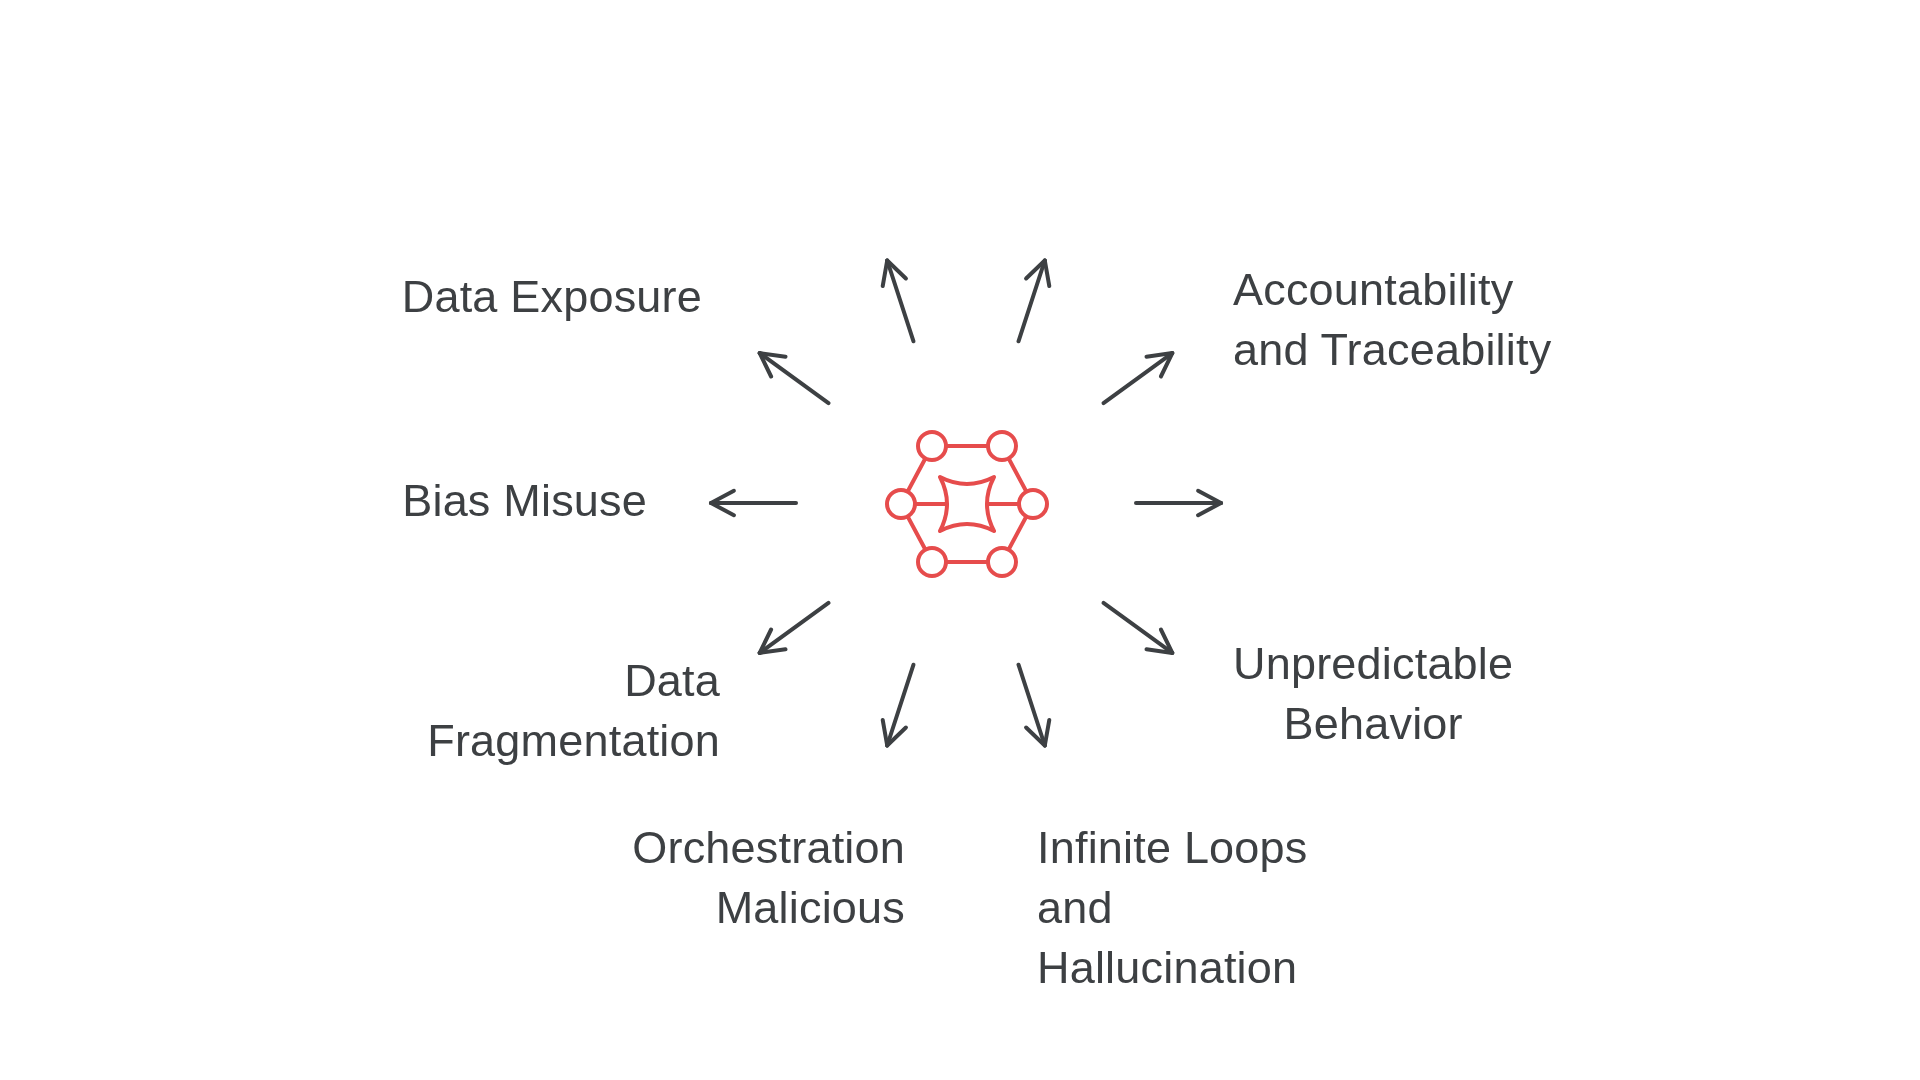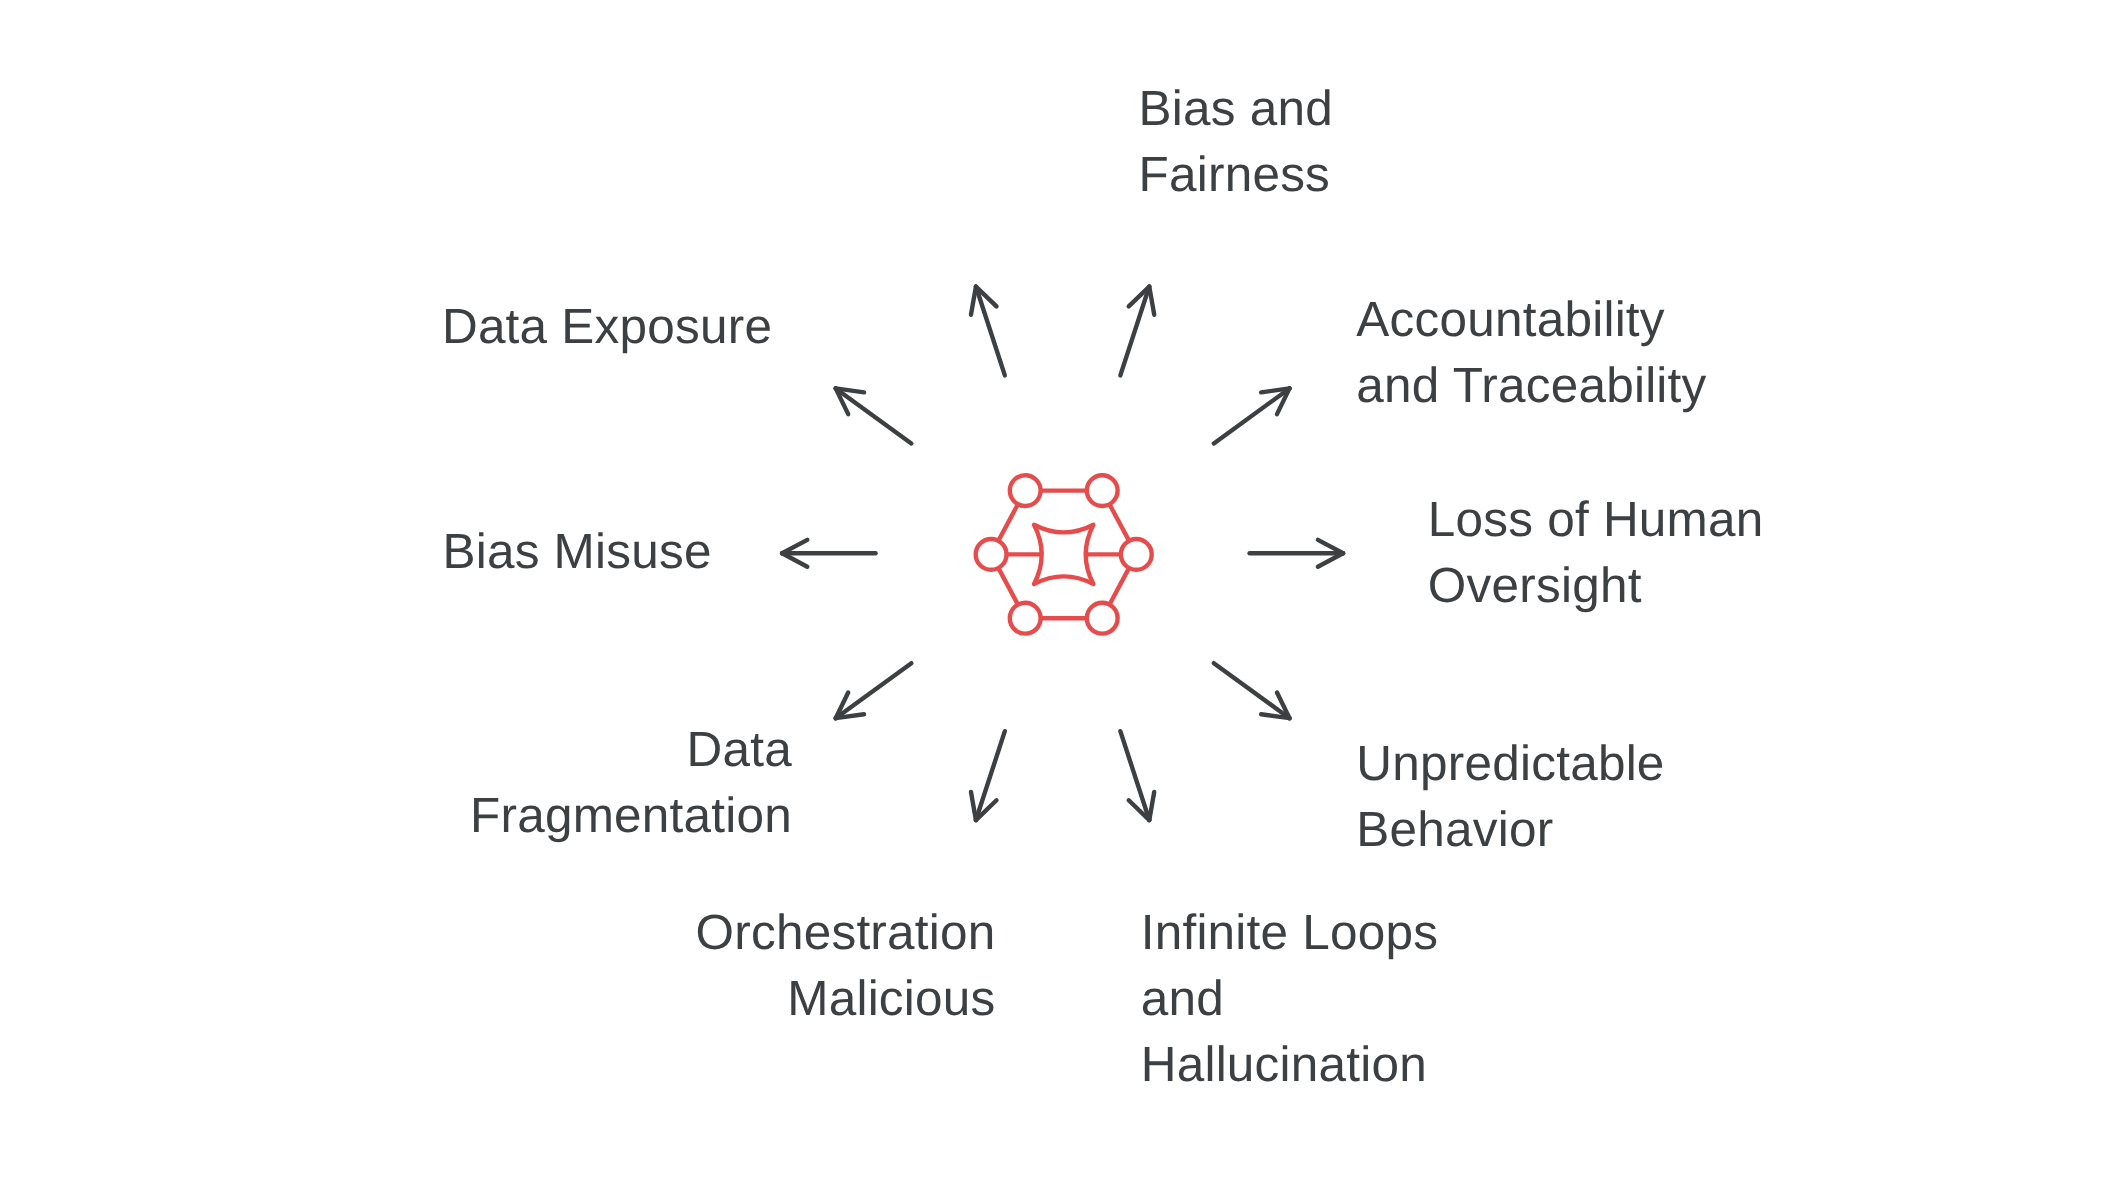--- a/index.html
+++ b/index.html
@@ -33,21 +33,21 @@
   .align-right { text-align: right; }
   .lbl-loss           { left: 1298px; top: 442px; }
   .lbl-accountability { left: 1233px; top: 240px; margin-top: 20px; }
   .lbl-bias           { left: 1035px; top: 69px; }
   .lbl-malicious      { right: 1017px; top: 133px; }
   .lbl-exposure       { right: 1218px; top: 267px; }
   .lbl-toolmisuse     { right: 1273px; top: 471px; }
   .lbl-fragmentation  { right: 1200px; top: 651px; }
   .lbl-orchestration  { right: 1015px; top: 818px; }
   .lbl-infinite       { left: 1037px; top: 818px; }
-  .lbl-unpredictable  { left: 1233px; top: 664px; }
+  .lbl-unpredictable  { left: 1233px; top: 634px; text-align: center; }
 </style>
 </head>
 <body>
 
 <div class="canvas">
 
   <svg class="diagram" width="1920" height="1080" viewBox="0 0 1920 1080">
 
     <g id="arrows">
         <g stroke="#3d4043" stroke-width="4" stroke-linecap="round" fill="none">
@@ -108,26 +108,22 @@
       <path d="M -27 -27 Q 0 -13 27 -27 Q 13 0 27 27 Q 0 13 -27 27 Q -13 0 -27 -27 Z" fill="#ffffff" stroke-linejoin="round"></path>
       <circle cx="-66" cy="0" r="14" fill="#ffffff"></circle>
       <circle cx="66" cy="0" r="14" fill="#ffffff"></circle>
       <circle cx="-35" cy="-58" r="14" fill="#ffffff"></circle>
       <circle cx="35" cy="-58" r="14" fill="#ffffff"></circle>
       <circle cx="-35" cy="58" r="14" fill="#ffffff"></circle>
       <circle cx="35" cy="58" r="14" fill="#ffffff"></circle>
     </g>
   </svg>
 
-  <div class="label lbl-loss">Loss of Human
-Oversight</div>
   <div class="label lbl-accountability">Accountability
 and Traceability</div>
-  <div class="label lbl-bias">Bias and
-Fairness</div>
   <div class="label lbl-exposure align-right">Data Exposure</div>
   <div class="label lbl-toolmisuse align-right">Bias Misuse</div>
   <div class="label lbl-fragmentation align-right">Data
 Fragmentation</div>
   <div class="label lbl-orchestration align-right">Orchestration
 Malicious</div>
   <div class="label lbl-infinite">Infinite Loops
 and
 Hallucination</div>
   <div class="label lbl-unpredictable">Unpredictable

